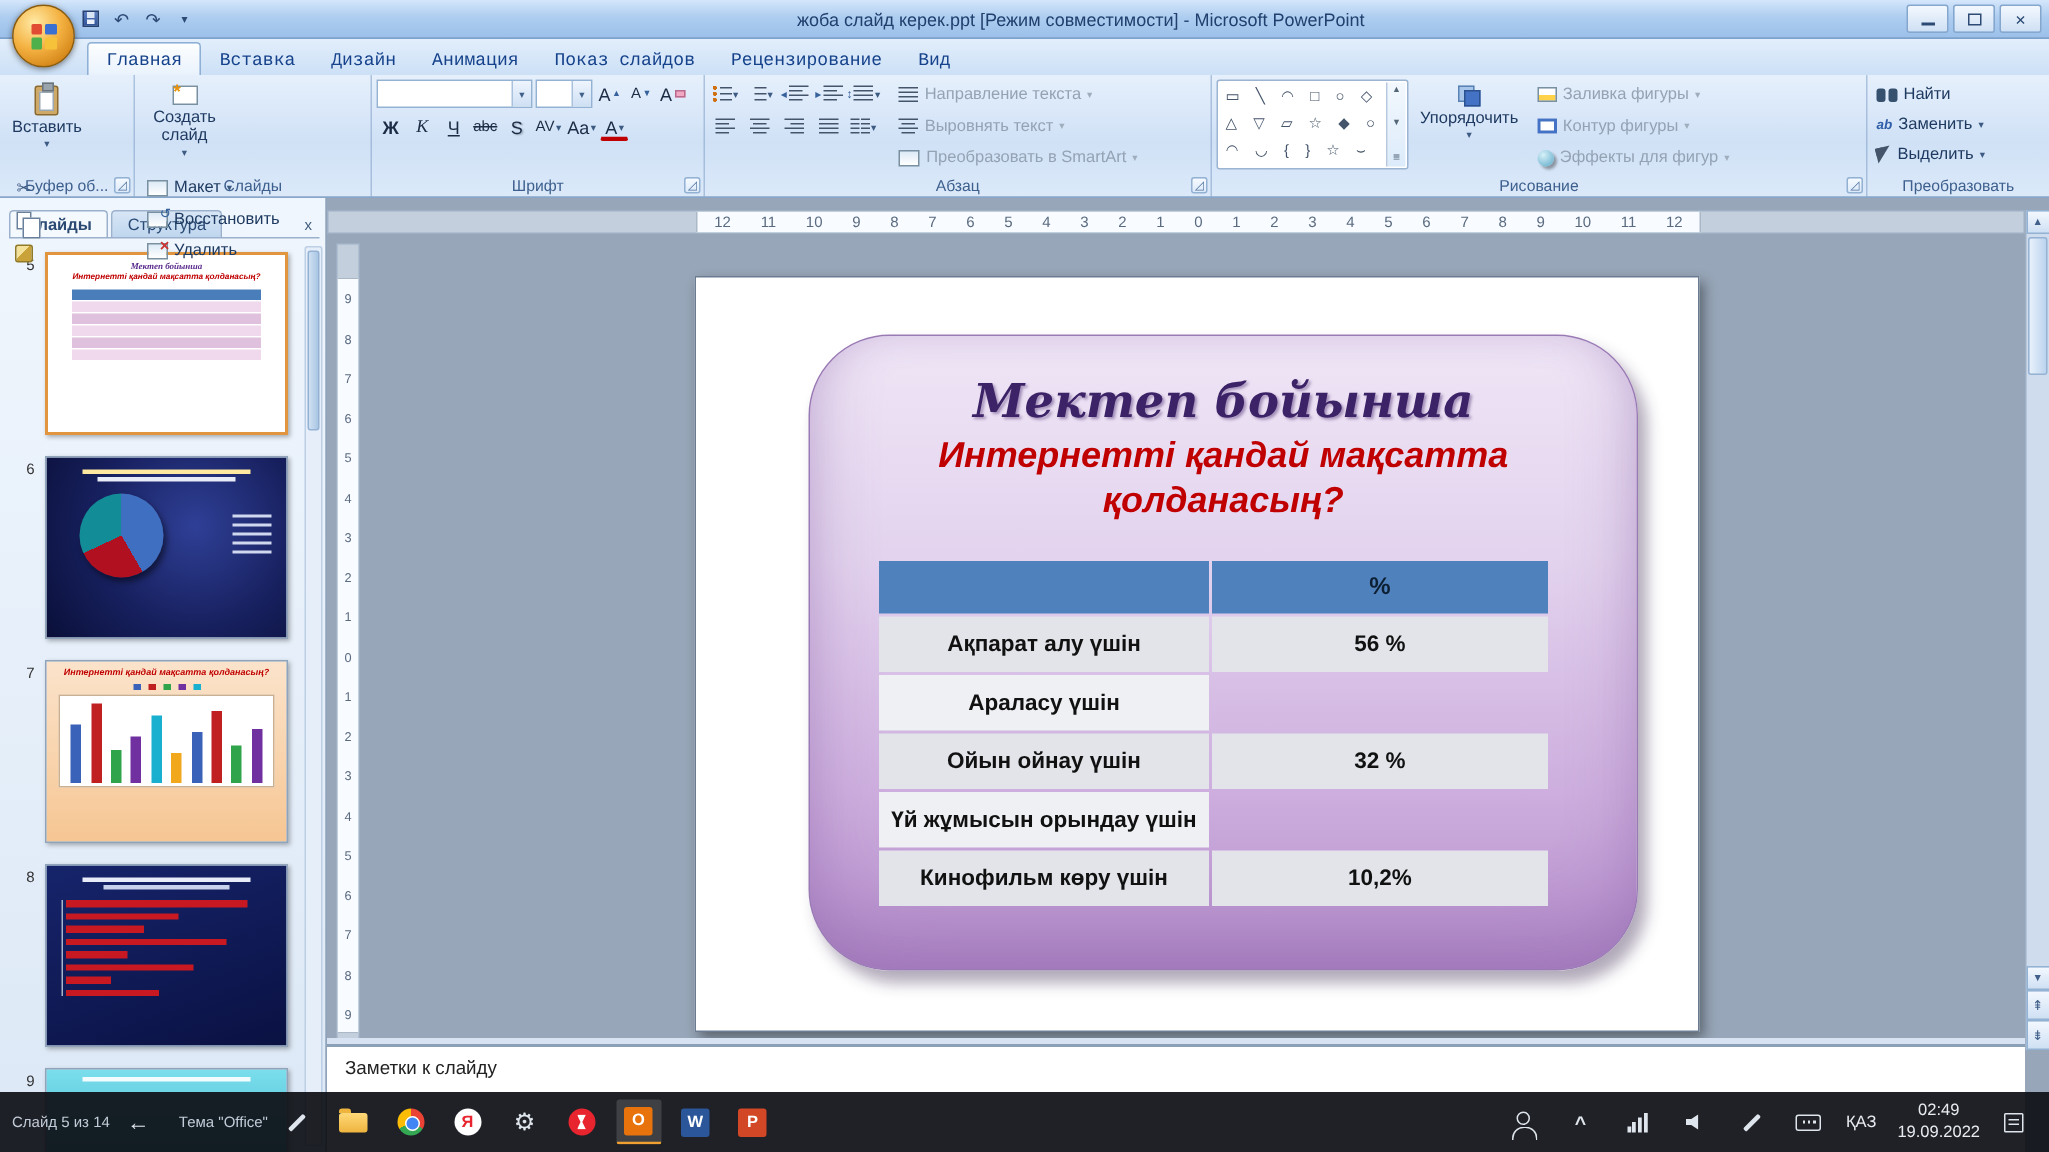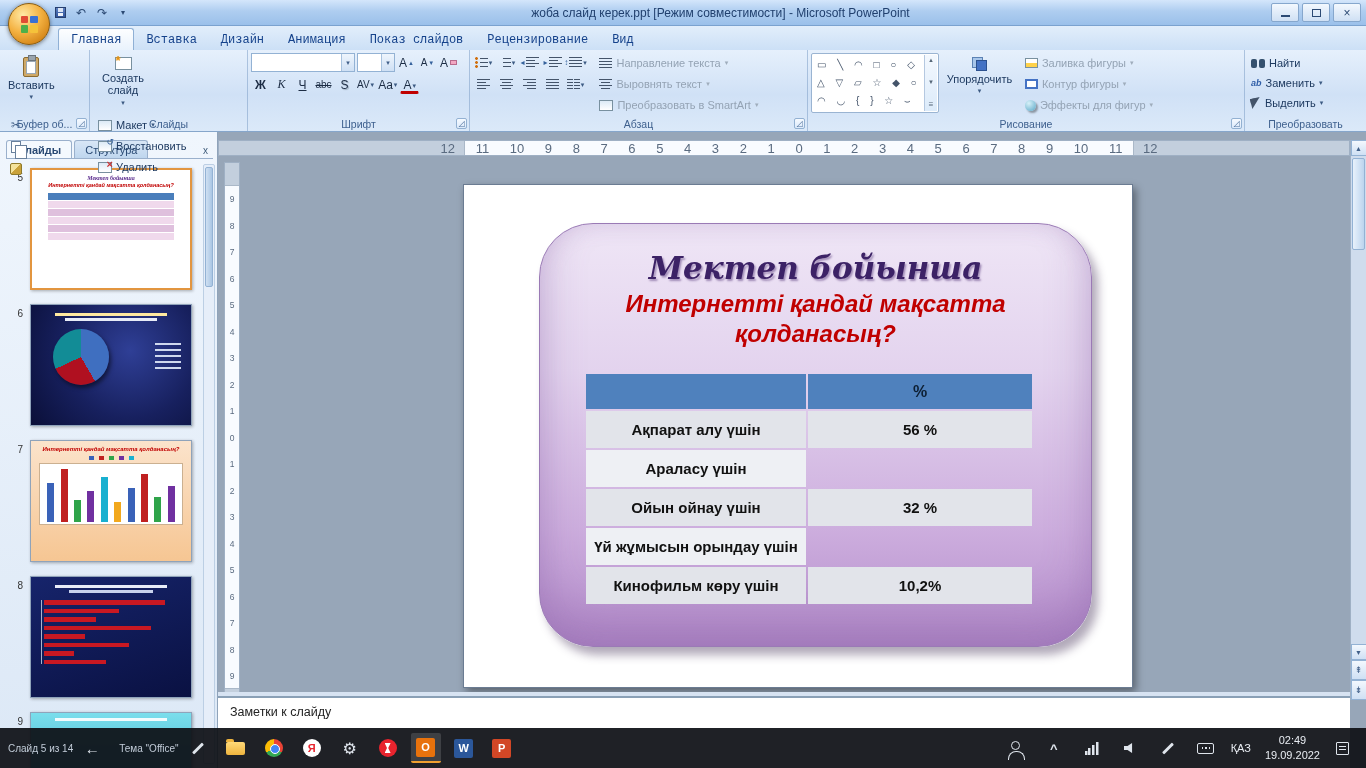--- a/index.html
+++ b/index.html
@@ -144,21 +144,21 @@
 
 .t9{background:linear-gradient(#7adeec,#1593b8);}
 .t9:before{content:"";display:block;margin:5px auto 0;width:70%;height:3px;background:#f2fbfd;}
 .pscroll{position:absolute;right:2px;top:32px;bottom:4px;width:12px;background:#e6eef9;border:1px solid #bccfe4;border-radius:2px;}
 .pscroll i{position:absolute;left:1px;right:1px;top:2px;height:120px;background:linear-gradient(90deg,#cfe0f2,#aac6e4);border:1px solid #93b2d4;border-radius:2px;}
 
 
 #editor{position:absolute;left:218px;top:132px;width:1132px;height:636px;}
 #hruler{position:absolute;left:0;top:8px;height:16px;width:1132px;background:#c3cfdd;border:1px solid #9fb0c4;overflow:hidden;}
 .hr-white{position:absolute;left:245px;top:0;width:670px;height:100%;background:#f8fbff;border-left:1px solid #aab8c8;border-right:1px solid #aab8c8;display:flex;align-items:center;justify-content:center;}
-.hr-white span{font-size:13px;color:#5a6b80;word-spacing:17px;white-space:nowrap;}
+.hr-white span{font-size:10px;color:#5a6b80;word-spacing:17px;white-space:nowrap;}
 #vruler{position:absolute;left:6px;top:30px;width:16px;height:598px;background:#c3cfdd;border:1px solid #9fb0c4;overflow:hidden;}
 .vr-white{position:absolute;left:0;top:22px;width:100%;height:504px;background:#f8fbff;border-top:1px solid #aab8c8;border-bottom:1px solid #aab8c8;display:flex;justify-content:center;}
 .vr-white span{font-size:8.5px;color:#5a6b80;white-space:pre-line;line-height:26.5px;text-align:center;}
 #slide{position:absolute;left:245px;top:52px;width:670px;height:504px;background:#fff;border:1px solid #6b7c92;box-shadow:3px 4px 8px rgba(0,0,0,.4);}
 .shape{position:absolute;left:75px;top:38px;width:553px;height:424px;border-radius:54px;background:linear-gradient(180deg,#efe6f6 0%,#e3d3ee 35%,#cdaede 72%,#b48ccb 100%);border:1px solid #9a7ab5;box-shadow:6px 8px 10px rgba(60,40,80,.40),inset 0 -28px 46px rgba(130,90,160,.32),inset 0 0 22px rgba(150,110,180,.22);}
 .slide-title{margin-top:26px;text-align:center;font-family:"DejaVu Serif",serif;font-style:italic;font-weight:bold;font-size:31px;color:#3c2266;text-shadow:1.5px 1.5px 2px rgba(70,40,110,.45);}
 .slide-subtitle{margin-top:3px;padding:0 72px;text-align:center;font-style:italic;font-weight:bold;font-size:24px;line-height:1.25;color:#c00000;}
 .stable{position:absolute;left:122px;top:189px;width:446px;}
 .trow{display:flex;gap:2px;margin-top:2px;height:37px;}
 .trow.th{margin-top:0;height:35px;}

